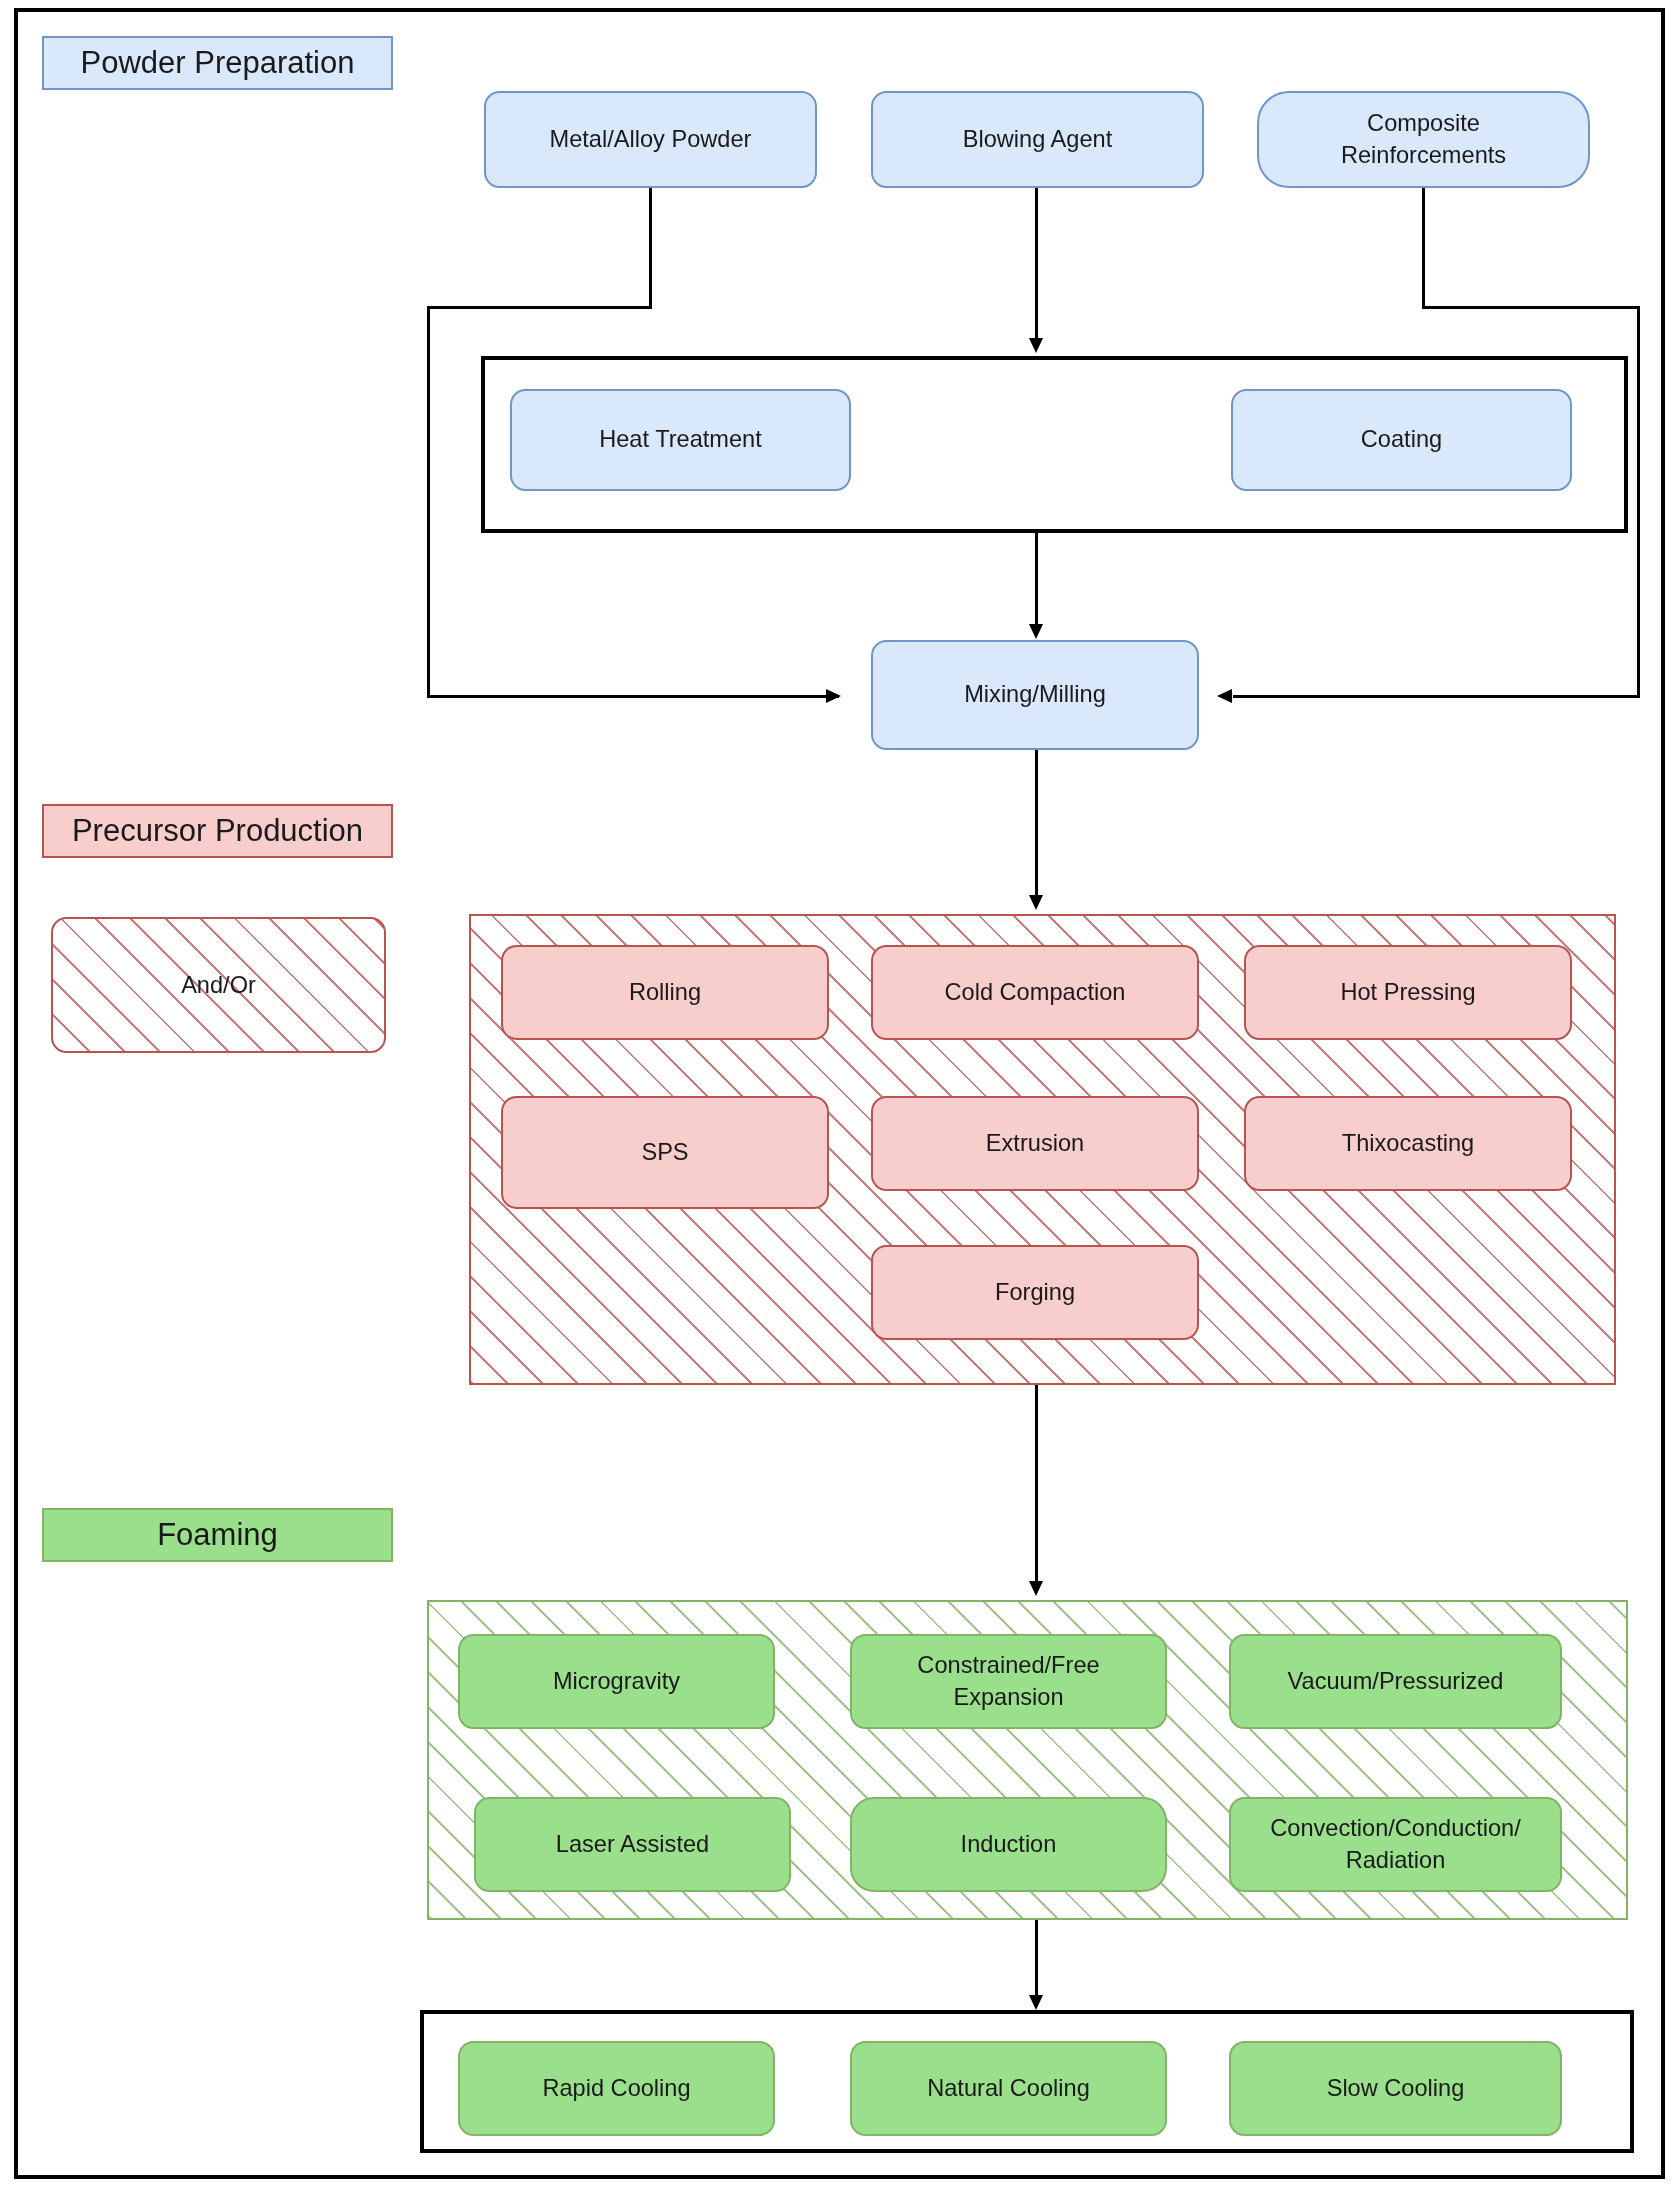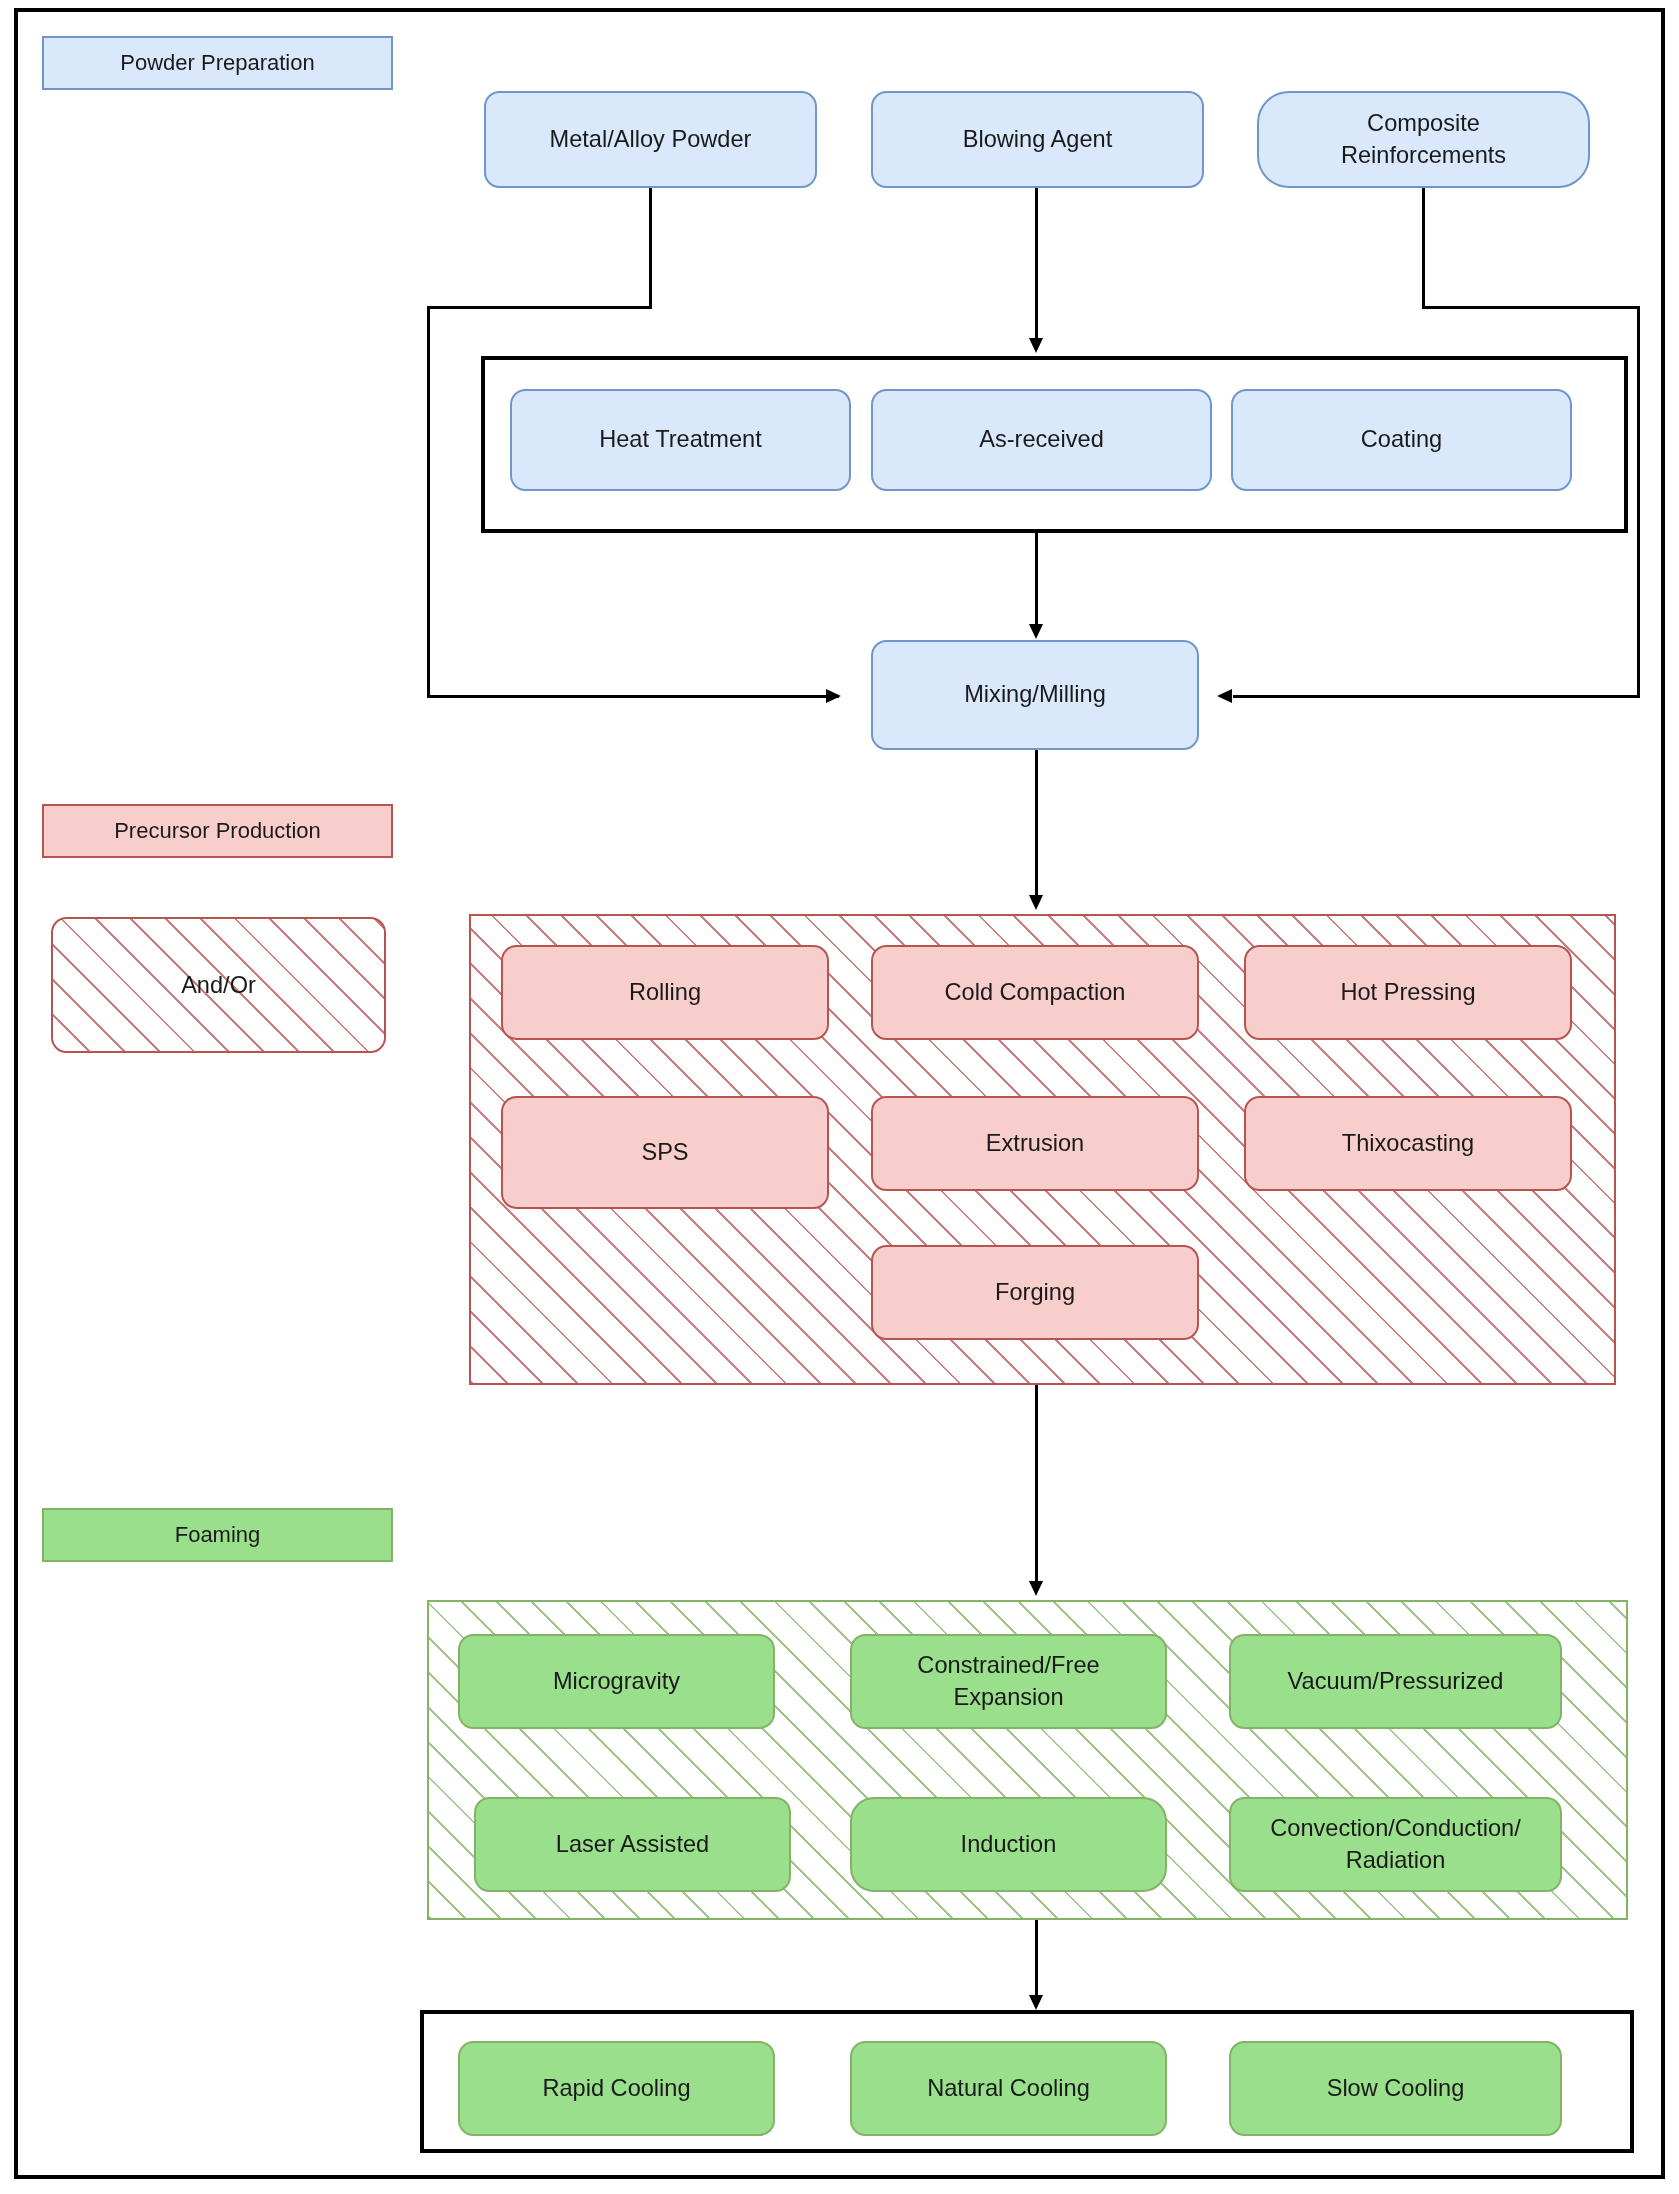--- a/index.html
+++ b/index.html
@@ -42,21 +42,21 @@
   .node.pink   { background: #f8cecc; border: 2.6px solid #b85450; }
   .node.green  { background: #9adf8c; border: 2.6px solid #82b366; }
 
   .legend {
     position: absolute;
     display: flex;
     align-items: center;
     justify-content: center;
     text-align: center;
     border-radius: 0;
-    font-size: 22px;
+    font-size: 31px;
     color: #1a1a1a;
   }
   .legend.blue  { background: #dae8fc; border: 2.6px solid #7096c8; }
   .legend.pink  { background: #f8cecc; border: 2.6px solid #b85450; }
   .legend.green { background: #9adf8c; border: 2.6px solid #82b366; }
 
   
   .container-black {
     position: absolute;
     border: 4.6px solid #000000;
@@ -167,23 +167,20 @@
   <div class="vline" style="left:1422px; top:188px; height:118px;"></div>
   <div class="hline" style="left:1422px; top:306px; width:218px;"></div>
   <div class="vline" style="left:1637px; top:306px; height:390px;"></div>
   <div class="hline" style="left:1233px; top:695px; width:407px;"></div>
   <div class="arrow-left" style="left:1217px; top:689px;"></div>
 
   <div class="container-black" style="left:481px; top:356px; width:1147px; height:177px;"></div>
   <div class="node blue" style="left:510px; top:389px; width:341px; height:102px;">
     <span>Heat Treatment</span>
   </div>
-  <div class="node blue" style="left:871px; top:389px; width:341px; height:102px;">
-    <span>As-received</span>
-  </div>
   <div class="node blue" style="left:1231px; top:389px; width:341px; height:102px;">
     <span>Coating</span>
   </div>
 
   <div class="vline" style="left:1035px; top:533px; height:95px;"></div>
   <div class="arrow-down" style="left:1029px; top:624px;"></div>
 
   <div class="node blue" style="left:871px; top:640px; width:328px; height:110px;">
     <span>Mixing/Milling</span>
   </div>

